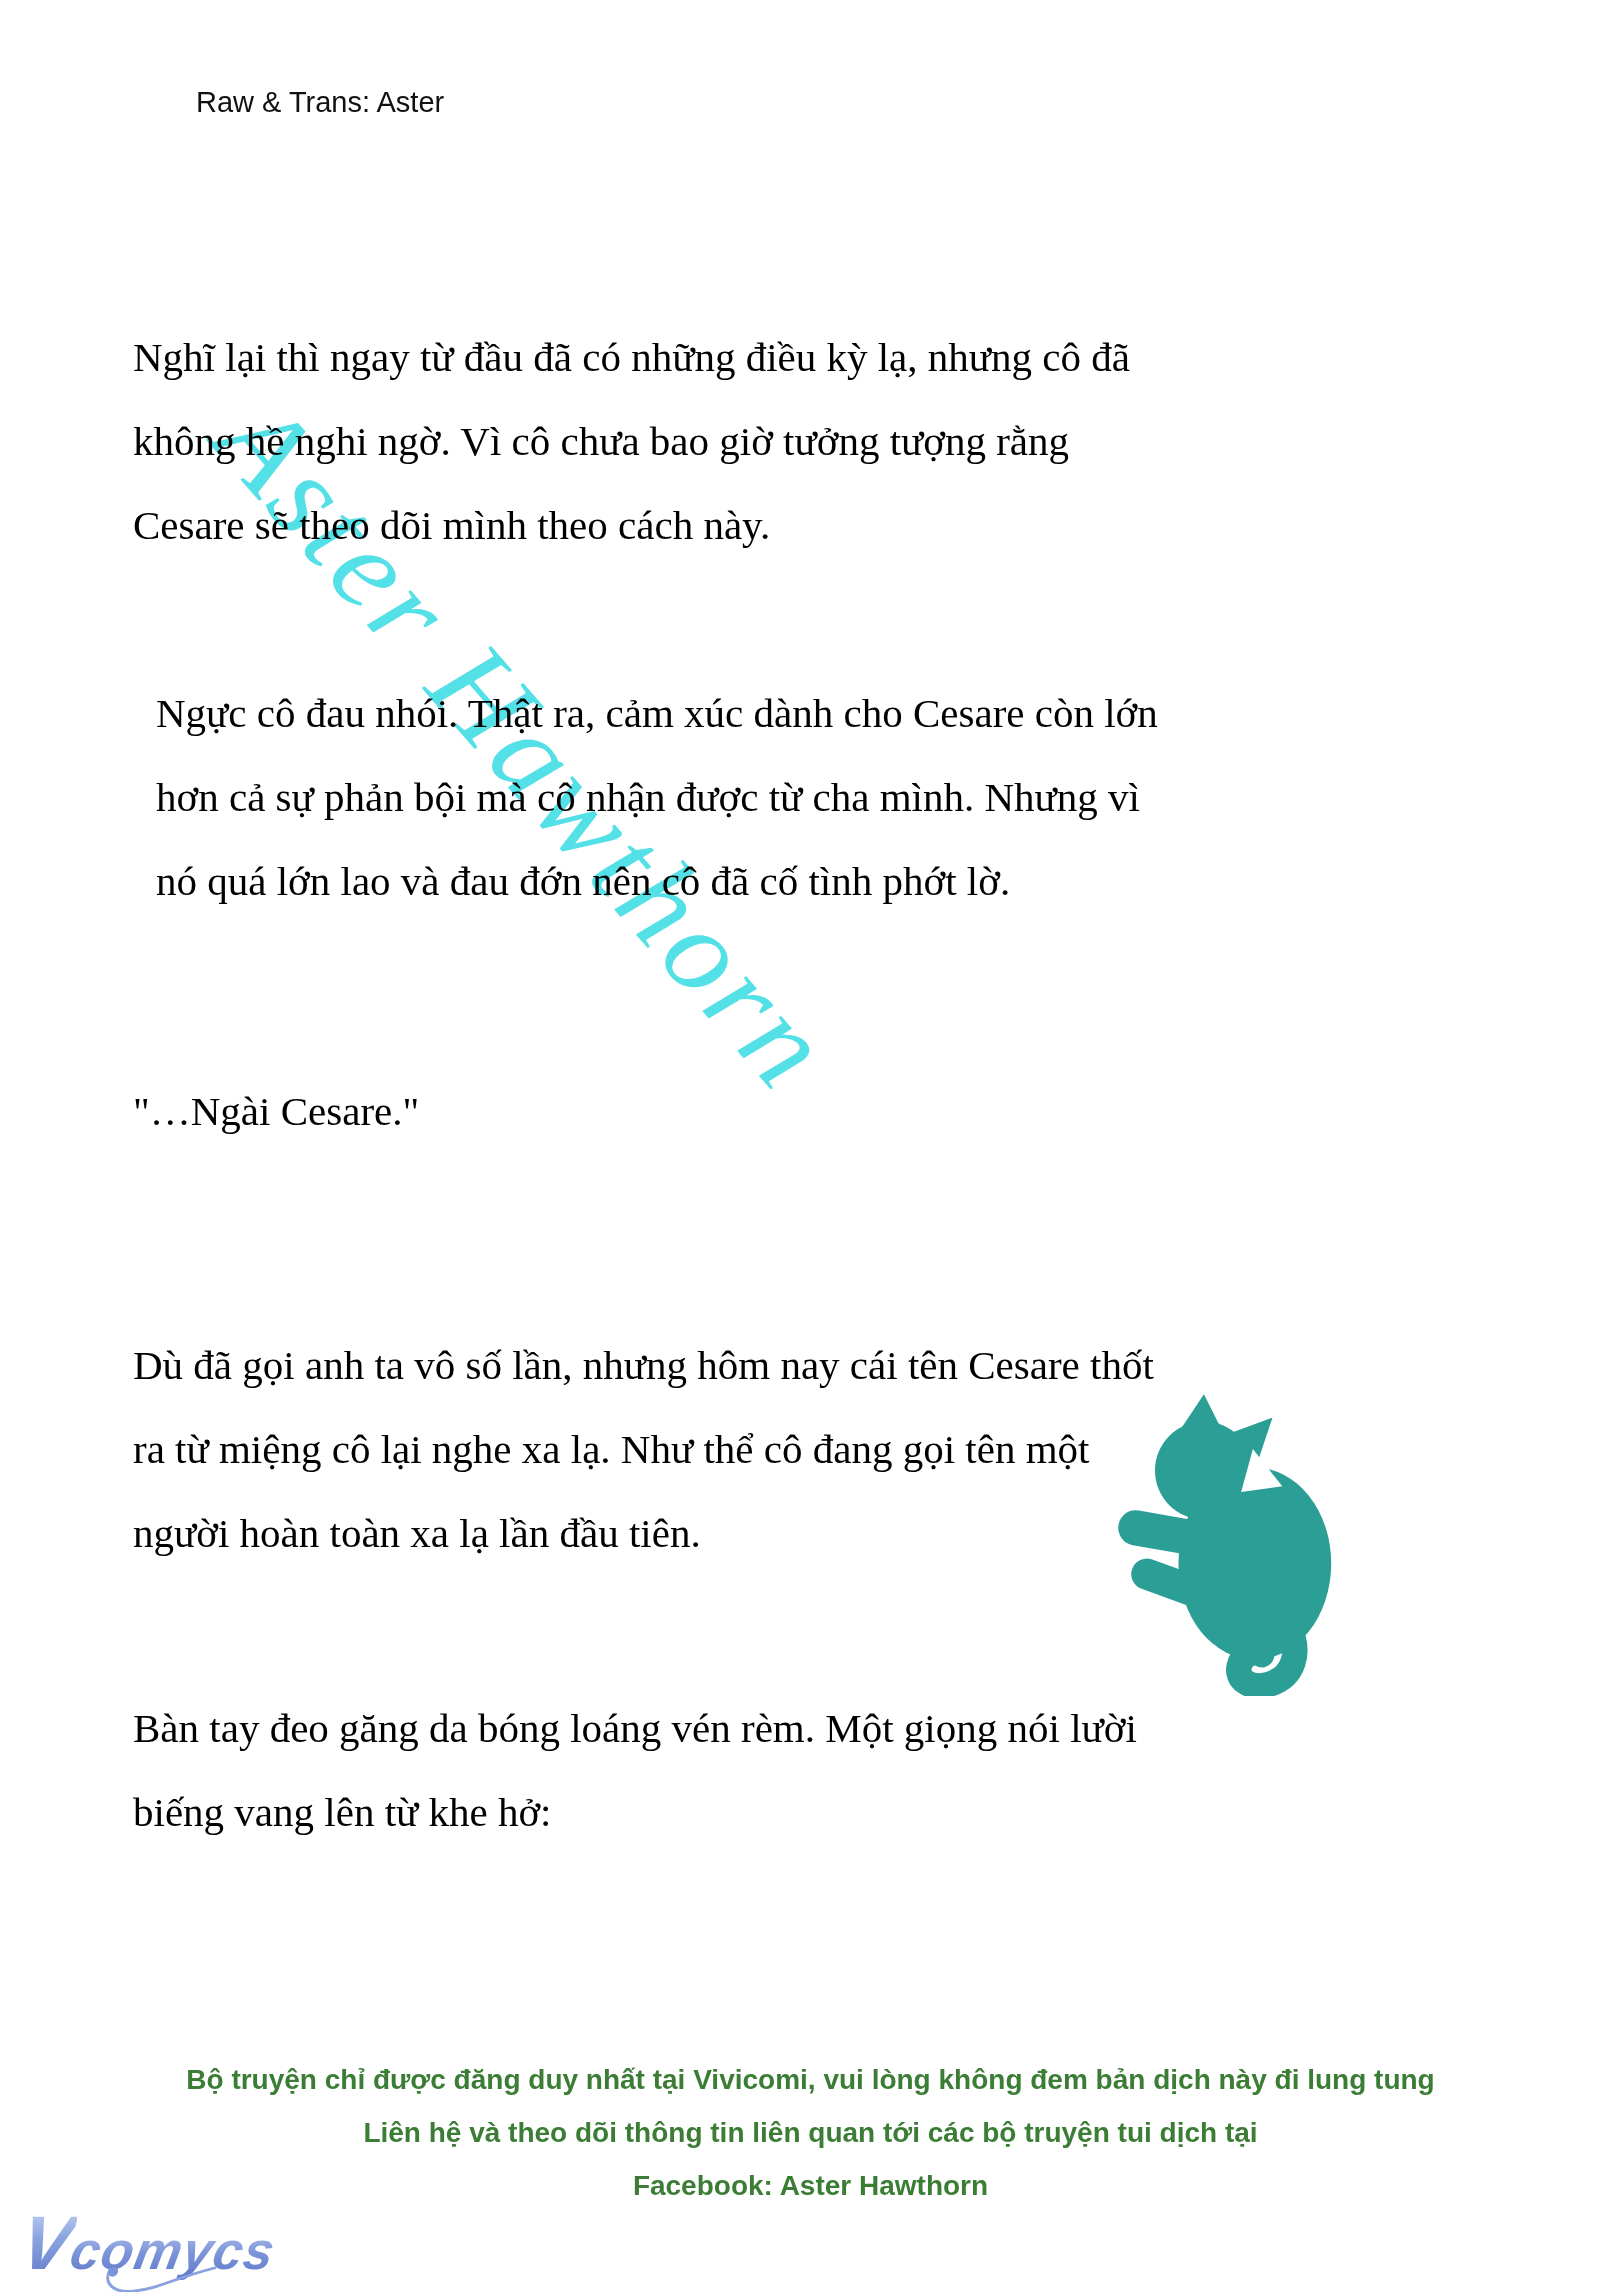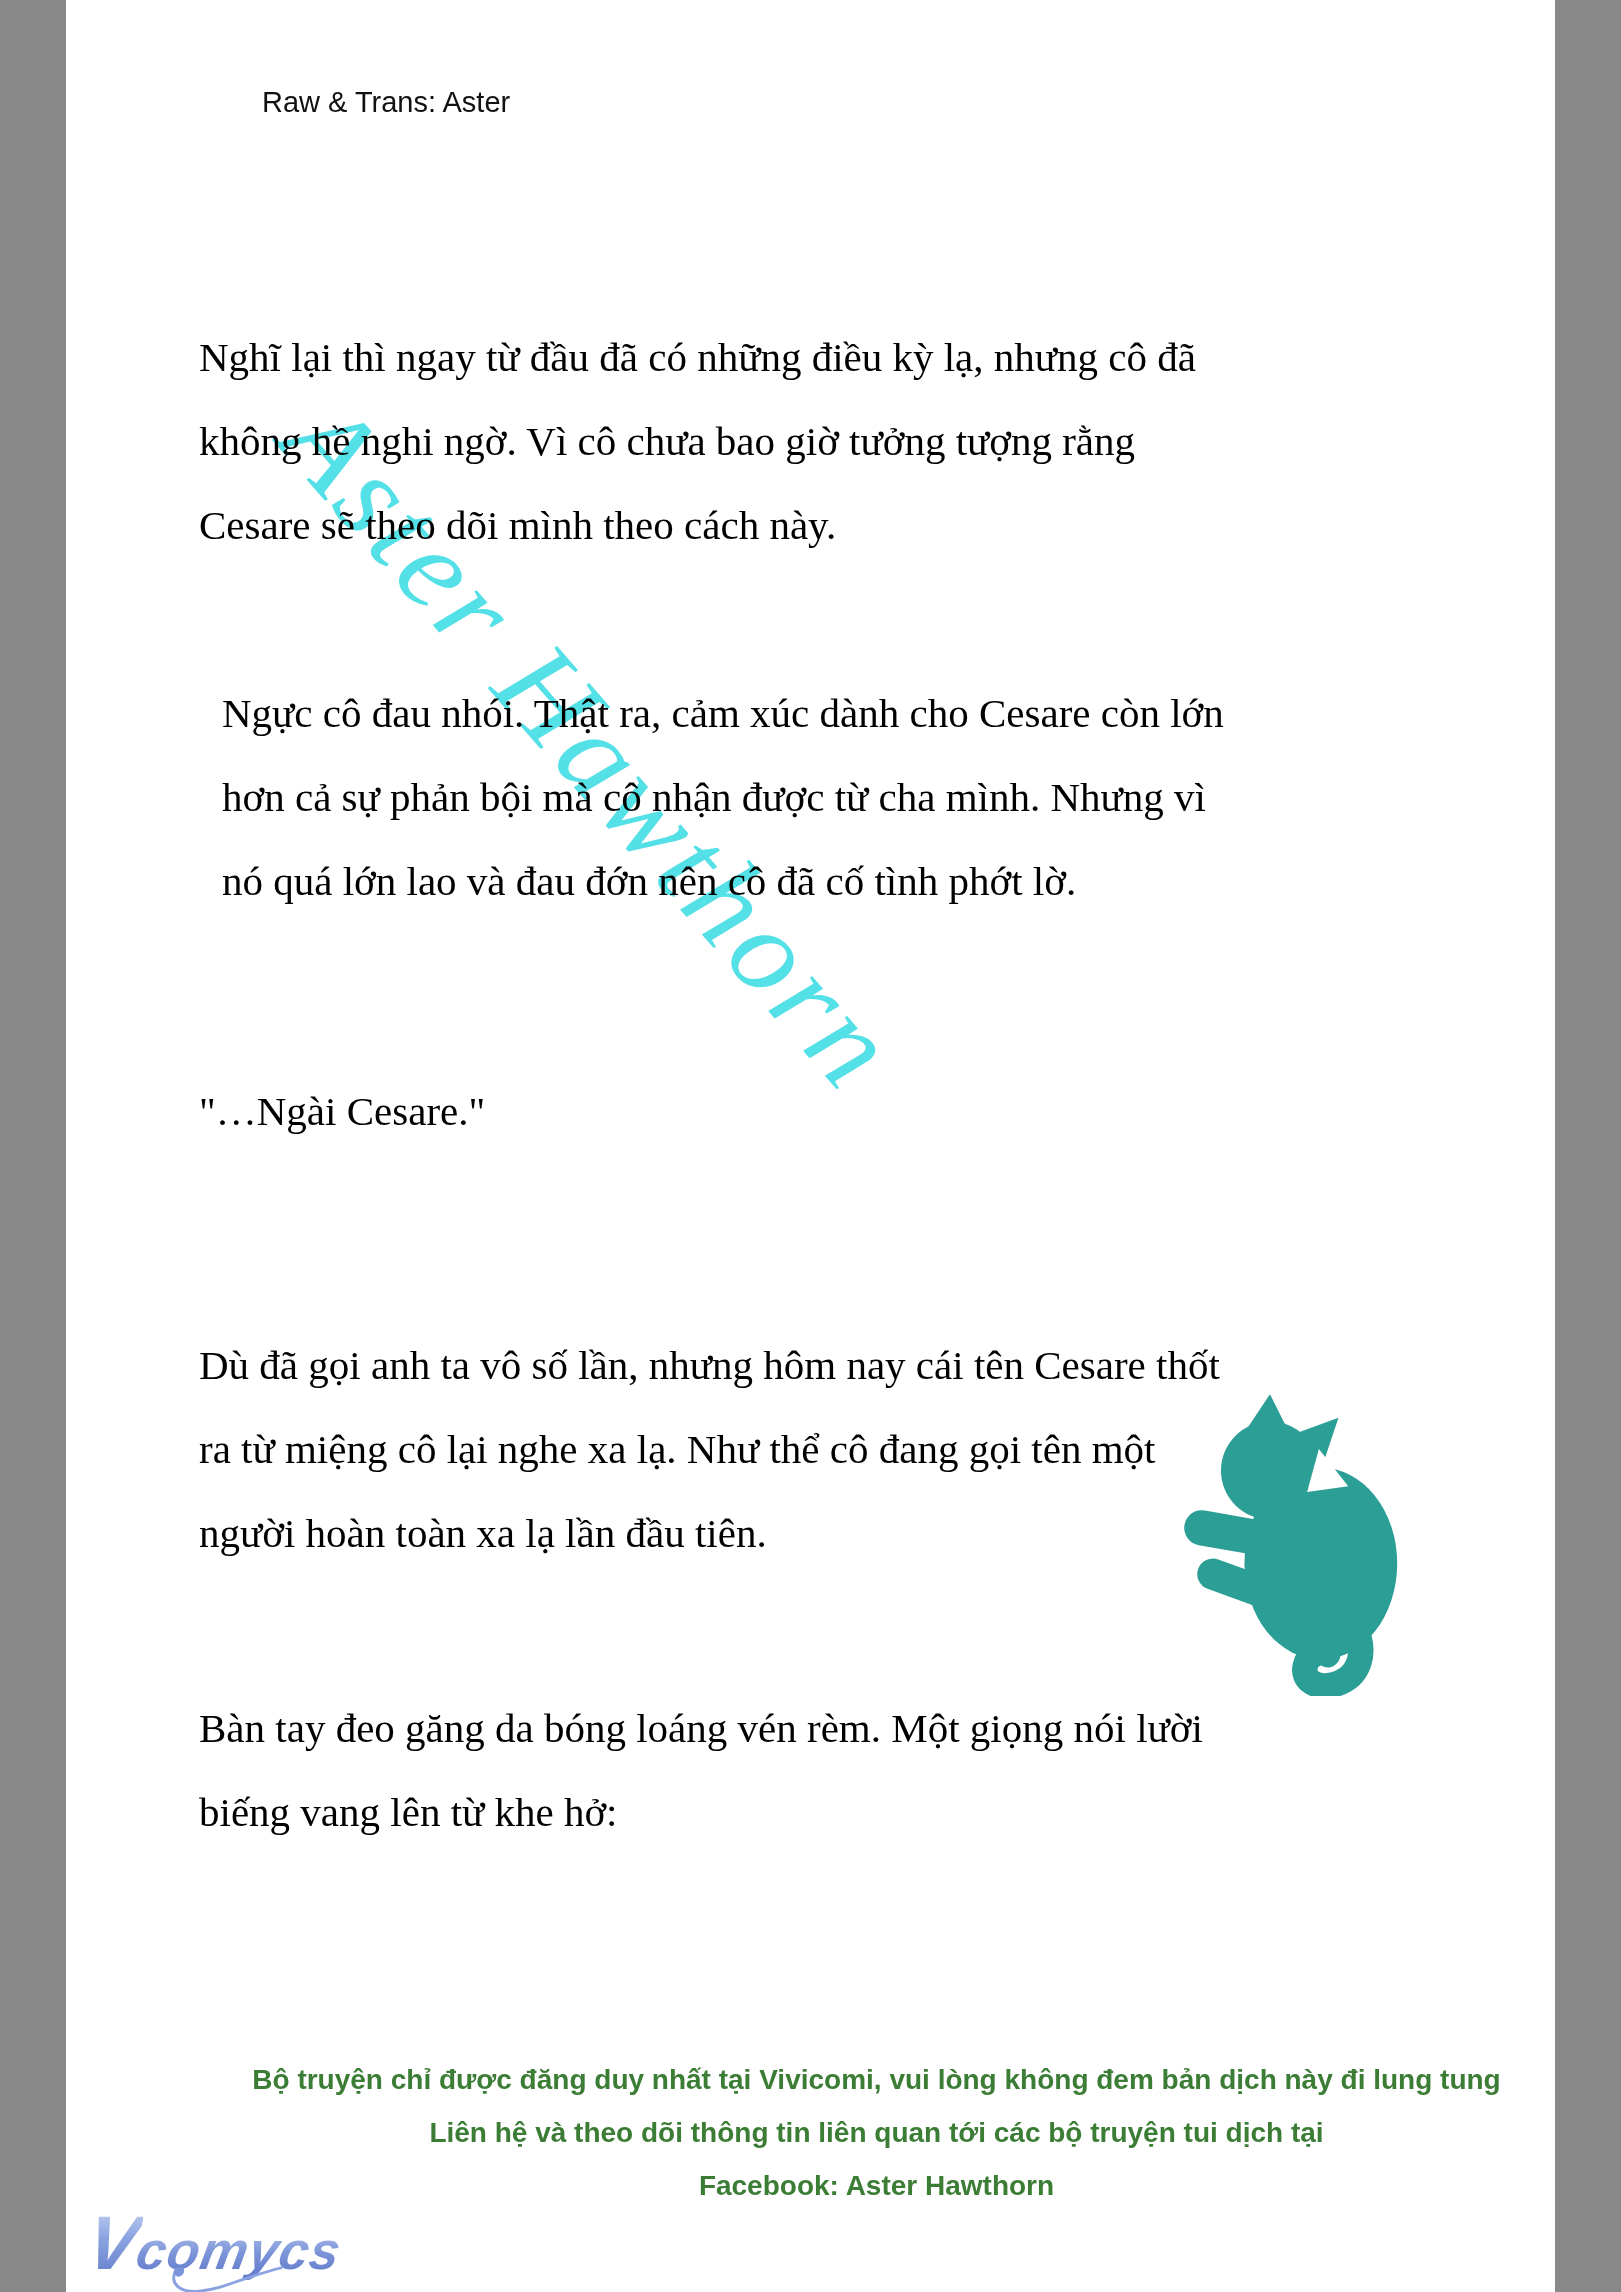--- a/index.html
+++ b/index.html
@@ -1,18 +1,18 @@
 <!DOCTYPE html>
 <html><head>
 <meta charset="utf-8">
 <style>
   html,body{margin:0;padding:0;background:#888;}
   .page{
     position:relative;
-    width:1489px;height:2293px;
+    width:1621px;height:2293px;
     background:#ffffff;
     overflow:hidden;
     margin:0 auto;
     font-family:"Liberation Serif", serif;
   }
   .credit{
     position:absolute;left:196px;top:86px;
     font-family:"Liberation Sans", sans-serif;
     font-size:29px;color:#111;
     z-index:3;

